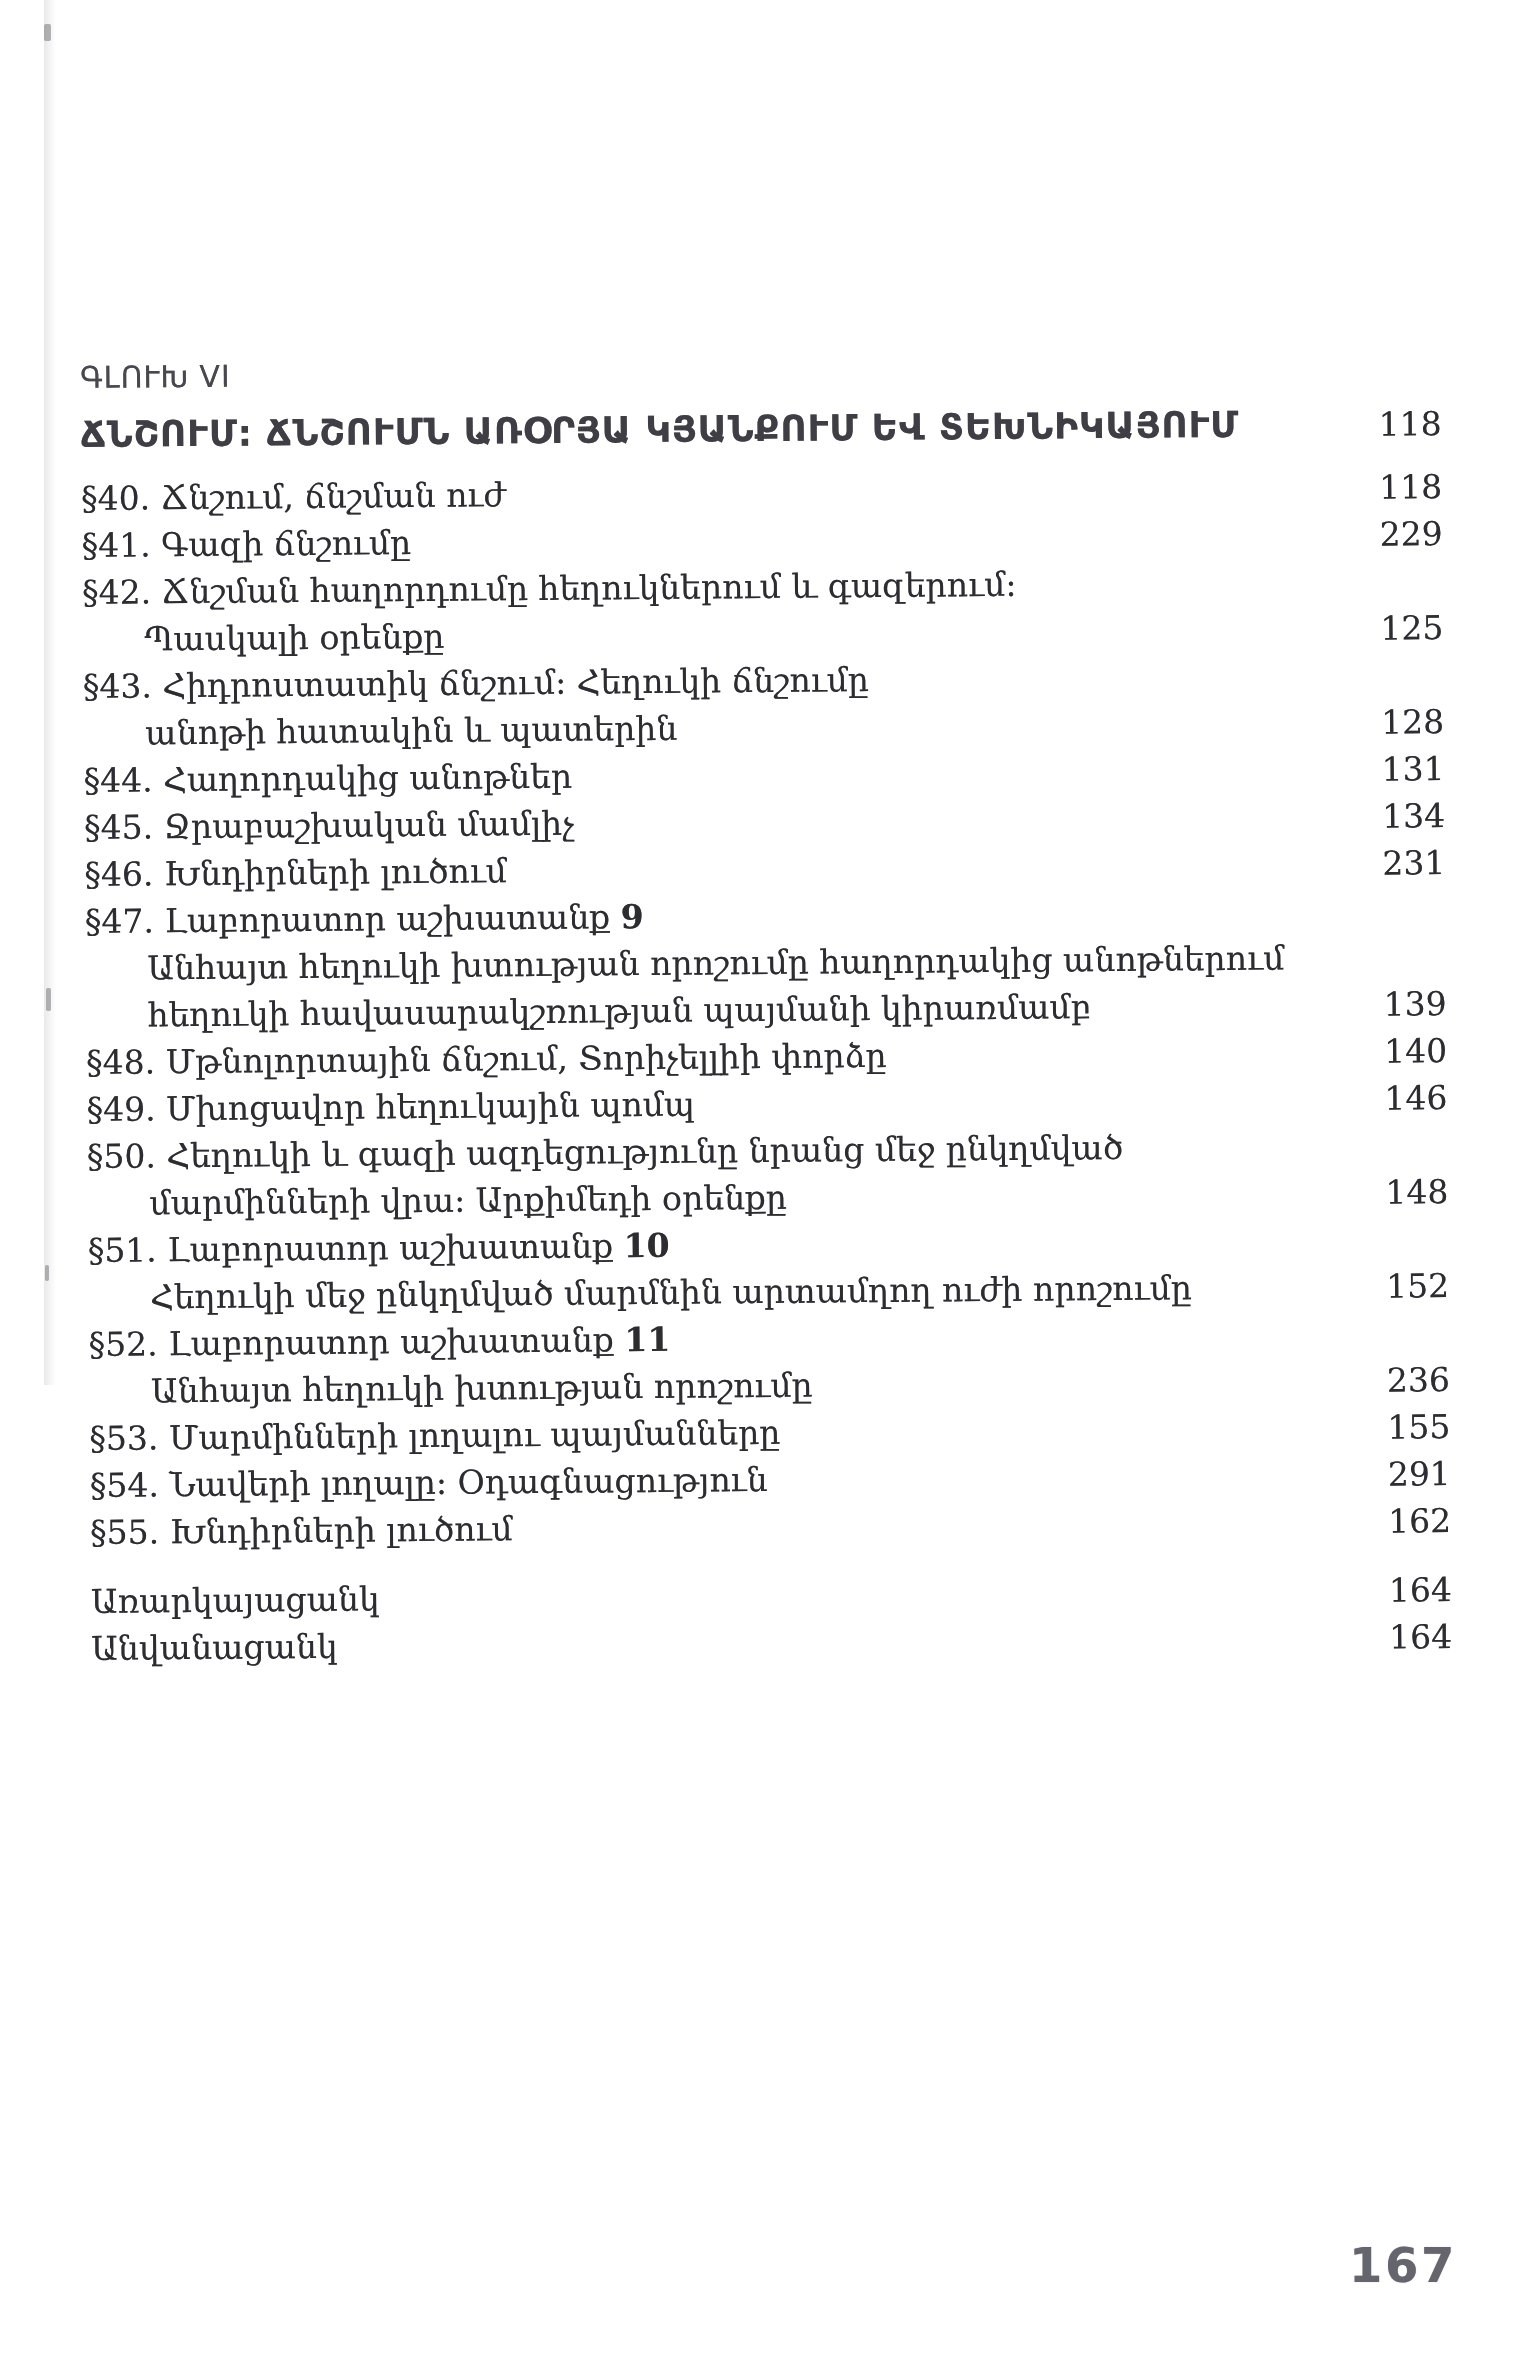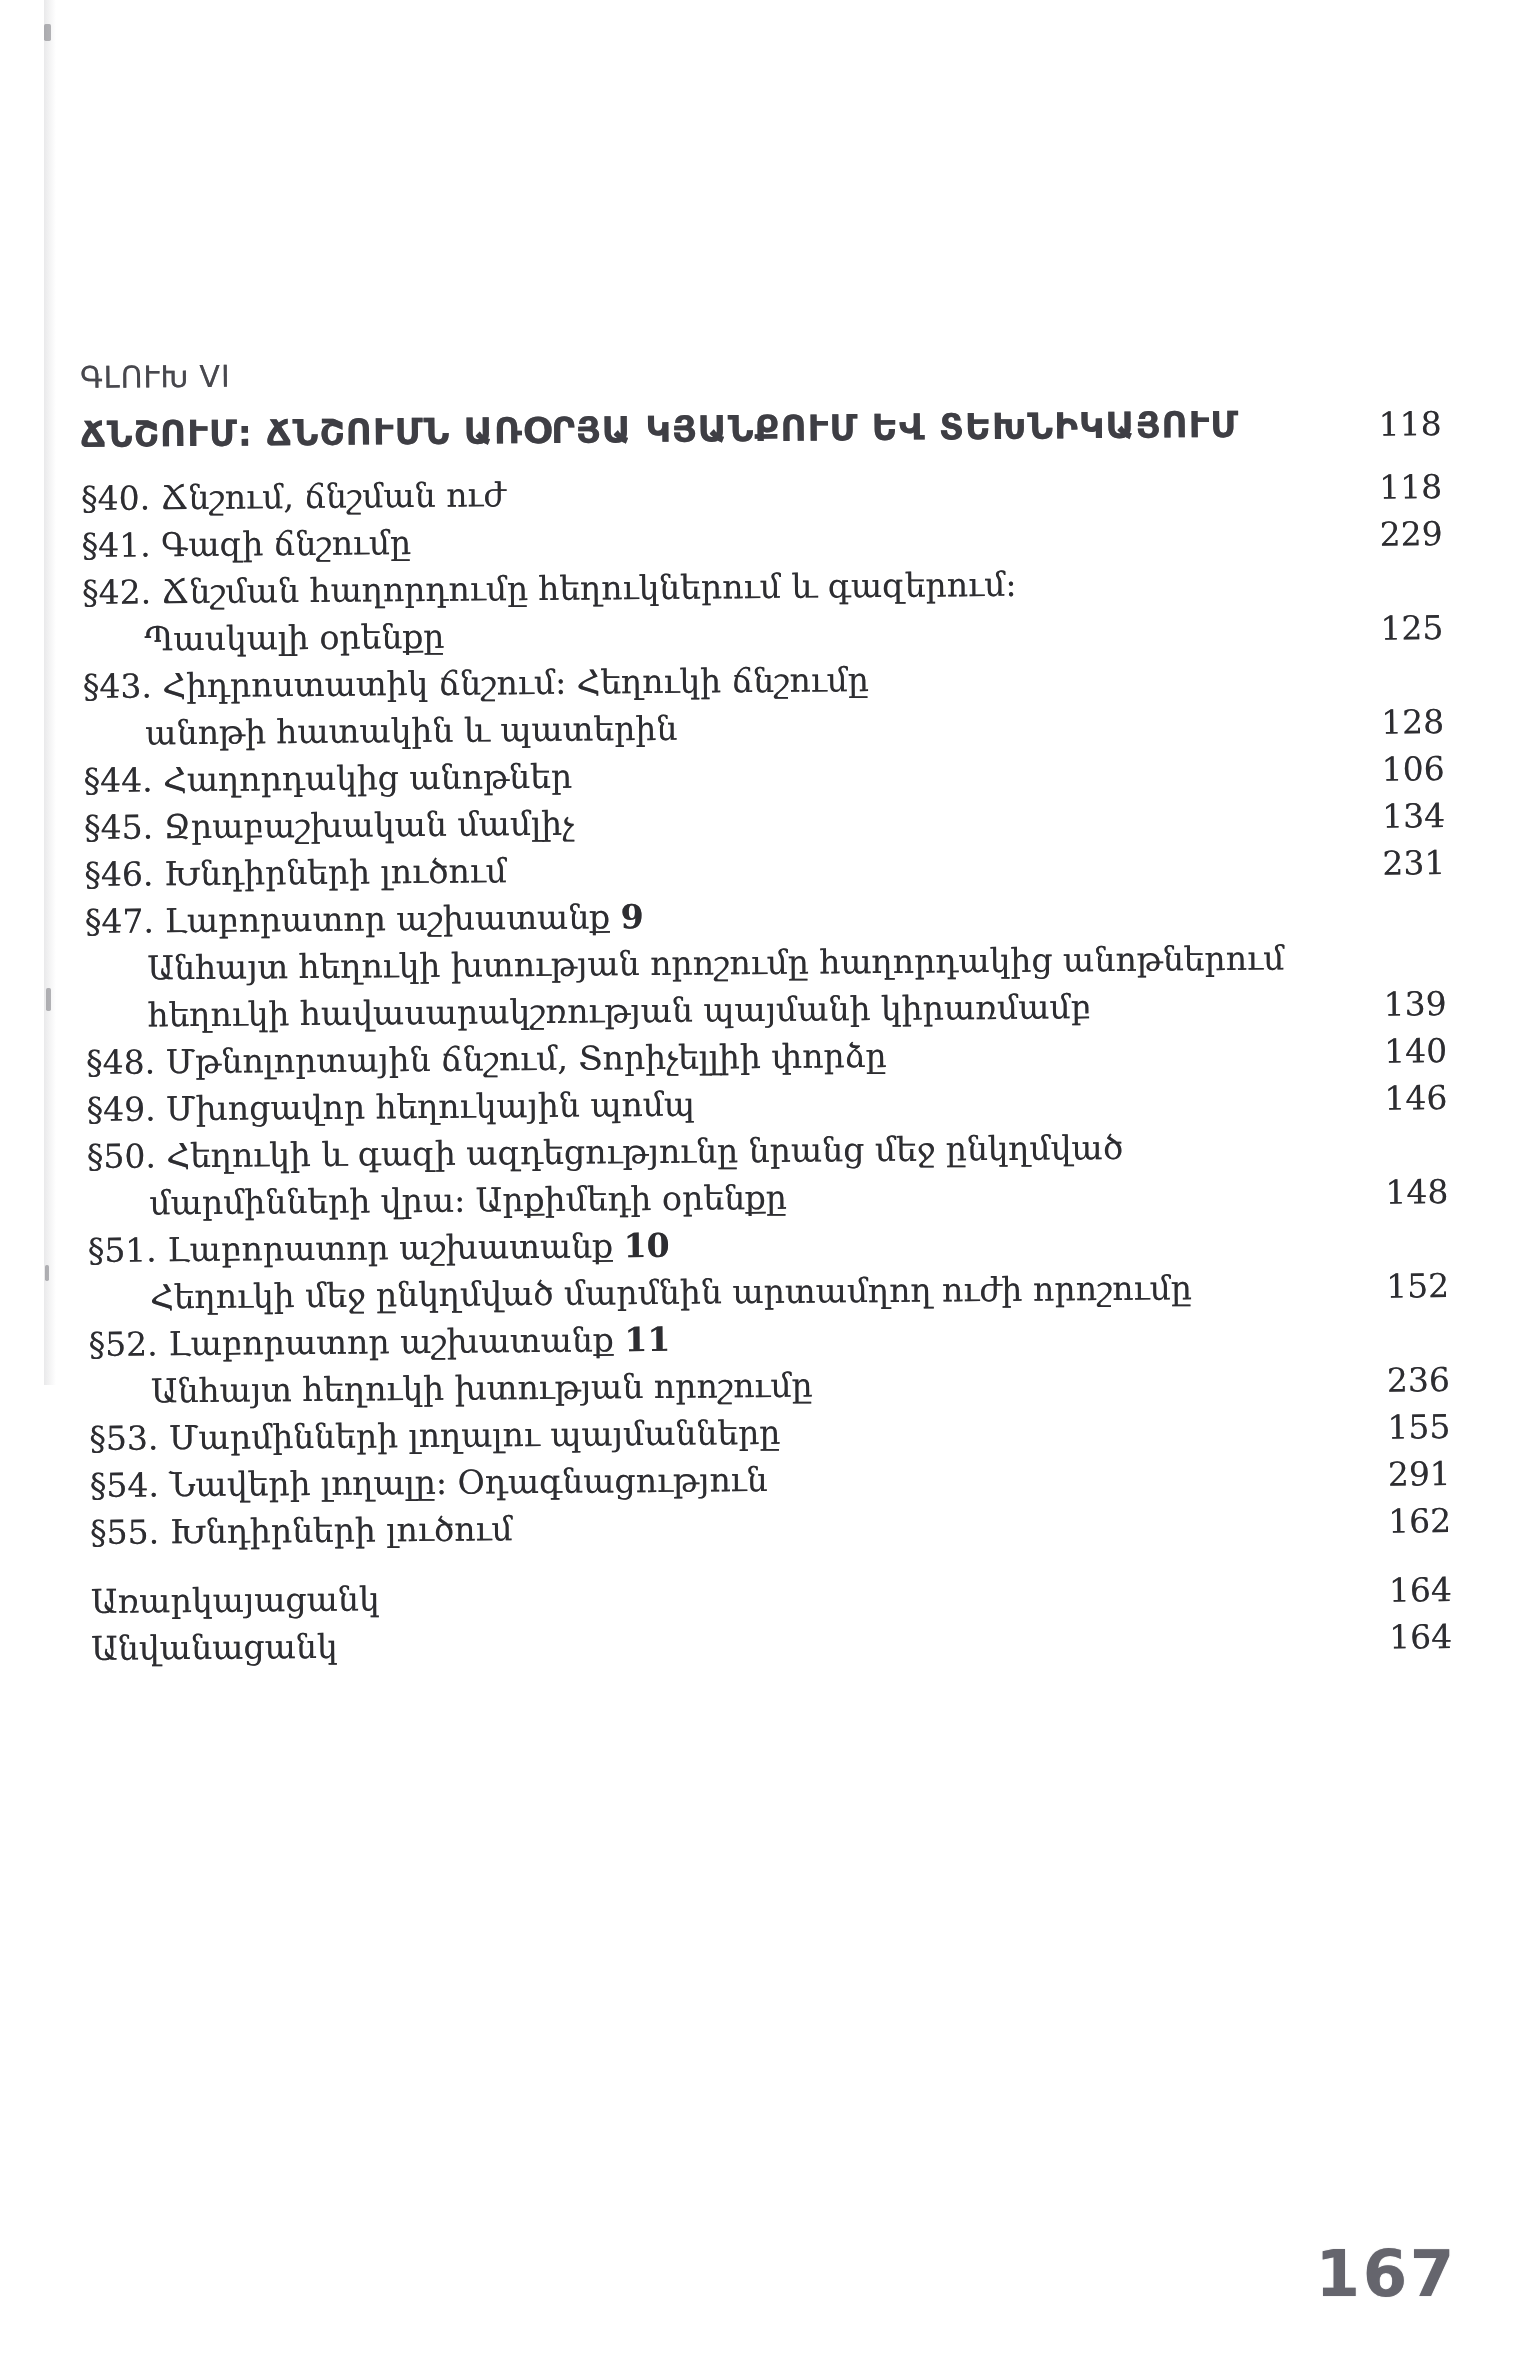--- a/index.html
+++ b/index.html
@@ -72,21 +72,21 @@
   .row.indent .row-text { padding-left: 62px; }
   .row-text b { font-weight: 700; }
   .row-page { width: 104px; text-align: right; }
 
   .folio {
     position: absolute;
     top: 2237px;
     right: 123px;
     font-family: "DejaVu Sans", sans-serif;
     font-weight: 700;
-    font-size: 64px;
+    font-size: 48px;
     letter-spacing: 2.6px;
     color: #65656d;
     text-shadow: 0 0 0.9px rgba(101,101,109,0.6);
   }
 </style>
 </head>
 <body>
 
 <div class="page">
 
@@ -123,21 +123,21 @@
         <div class="row">
       <div class="row-text"><span class="t">§43. Հիդրոստատիկ ճնշում: Հեղուկի ճնշումը</span></div>
       <div class="row-page"></div>
     </div>
         <div class="row indent">
       <div class="row-text"><span class="t">անոթի հատակին և պատերին</span></div>
       <div class="row-page">128</div>
     </div>
         <div class="row">
       <div class="row-text"><span class="t">§44. Հաղորդակից անոթներ</span></div>
-      <div class="row-page">106</div>
+      <div class="row-page">131</div>
     </div>
         <div class="row">
       <div class="row-text"><span class="t">§45. Ջրաբաշխական մամլիչ</span></div>
       <div class="row-page">134</div>
     </div>
         <div class="row">
       <div class="row-text"><span class="t">§46. Խնդիրների լուծում</span></div>
       <div class="row-page">231</div>
     </div>
         <div class="row">

